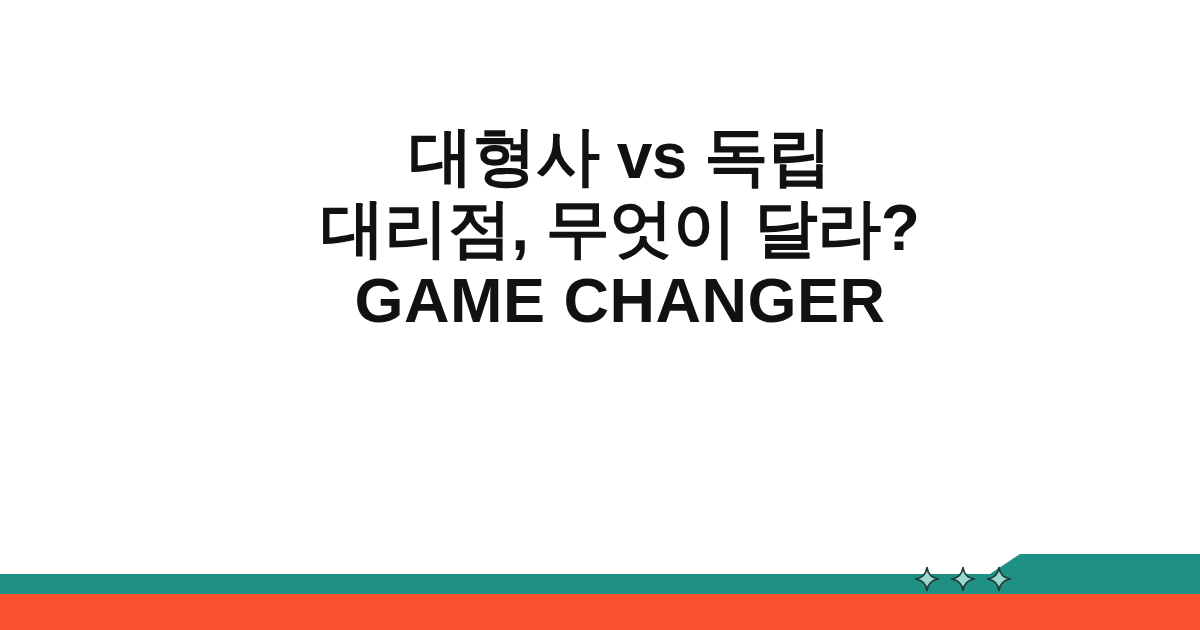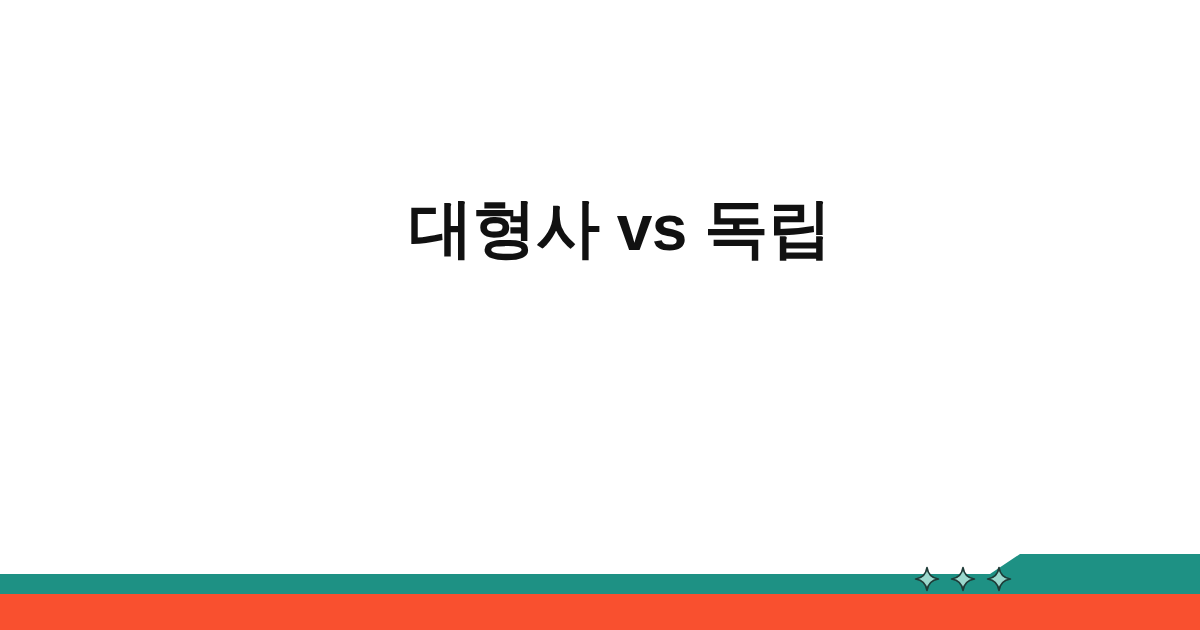--- a/index.html
+++ b/index.html
@@ -106,20 +106,22 @@
     height: 26px;
   }
 </style>
 </head>
 <body>
 
 <div class="card" style="background: rgb(255, 255, 255);">
 
   <div class="headline">
     <span class="title-line ko" style="color: rgb(17, 17, 17);">대형사 vs 독립</span>
+    <span class="title-line ko" style="color: rgb(17, 17, 17);">대리점, 무엇이 달라?</span>
+    <span class="title-line en" style="color: rgb(17, 17, 17);">GAME CHANGER</span>
   </div>
 
   <div class="band-wrap">
 
     <div class="band-teal">
       <svg viewBox="0 0 1200 93" preserveAspectRatio="none" aria-hidden="true">
         <path id="teal-shape" d="M 0,37 L 990,37 L 1020,17 L 1200,17 L 1200,93 L 0,93 Z" fill="#1E9184"></path>
       </svg>
     </div>
 

